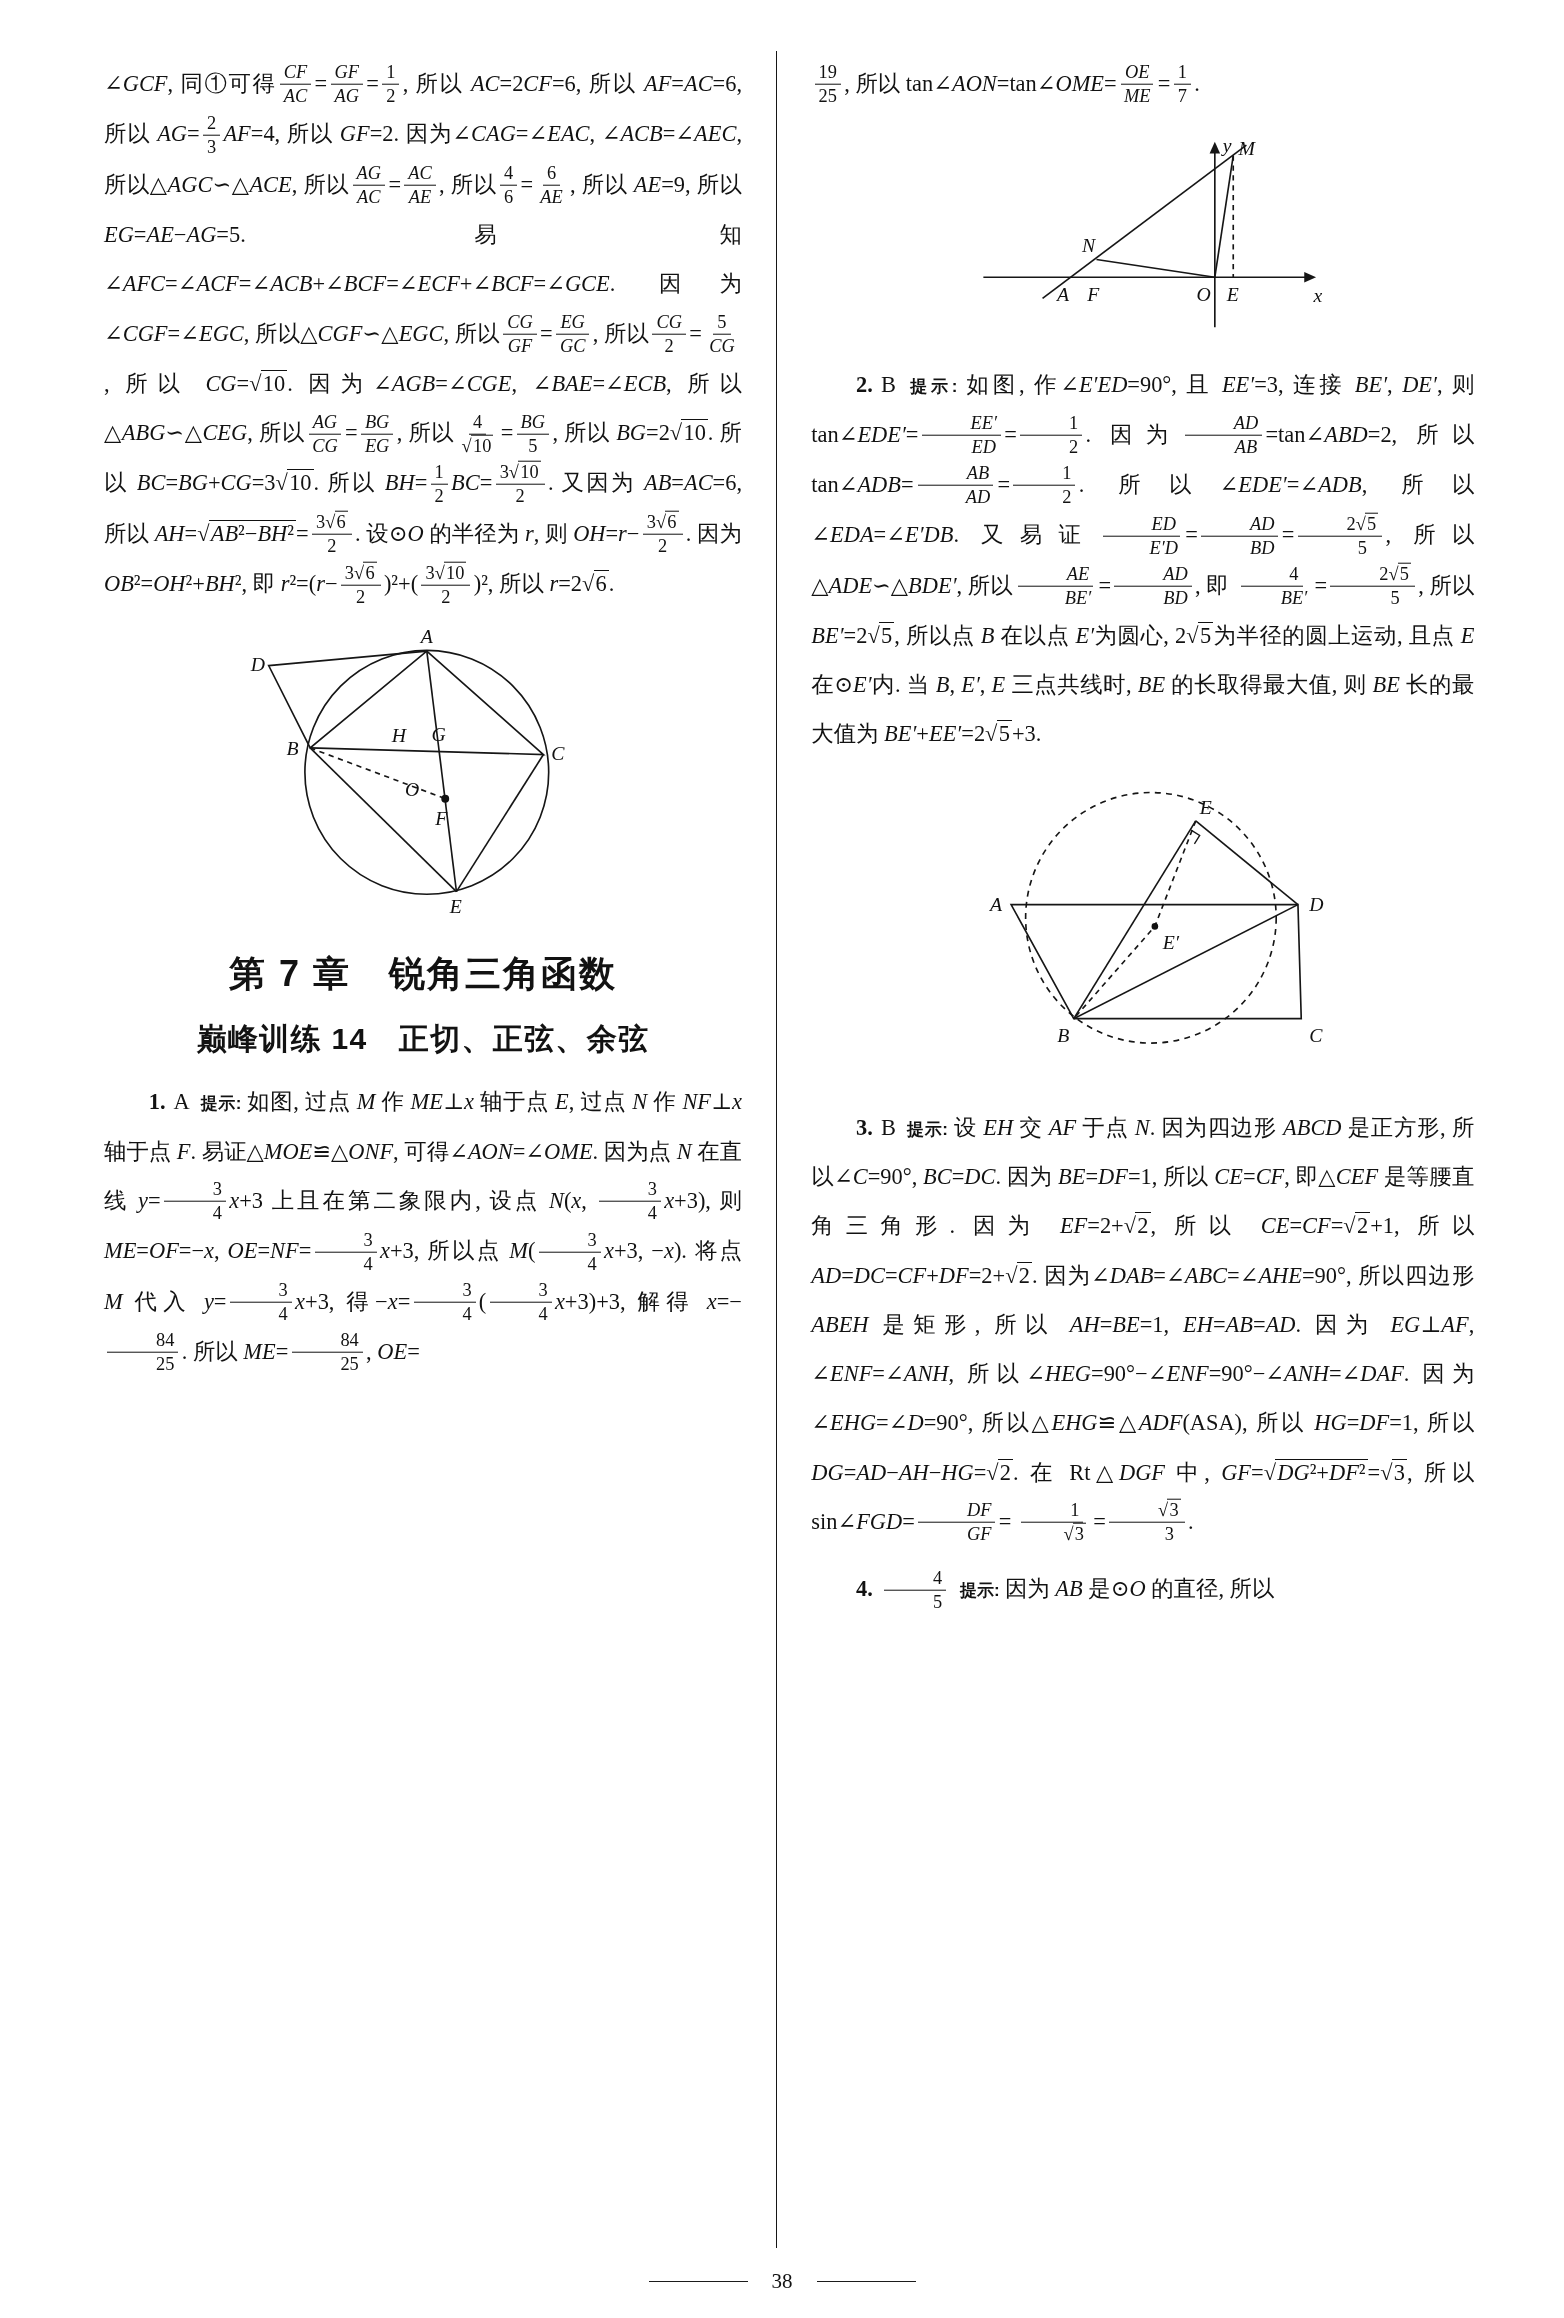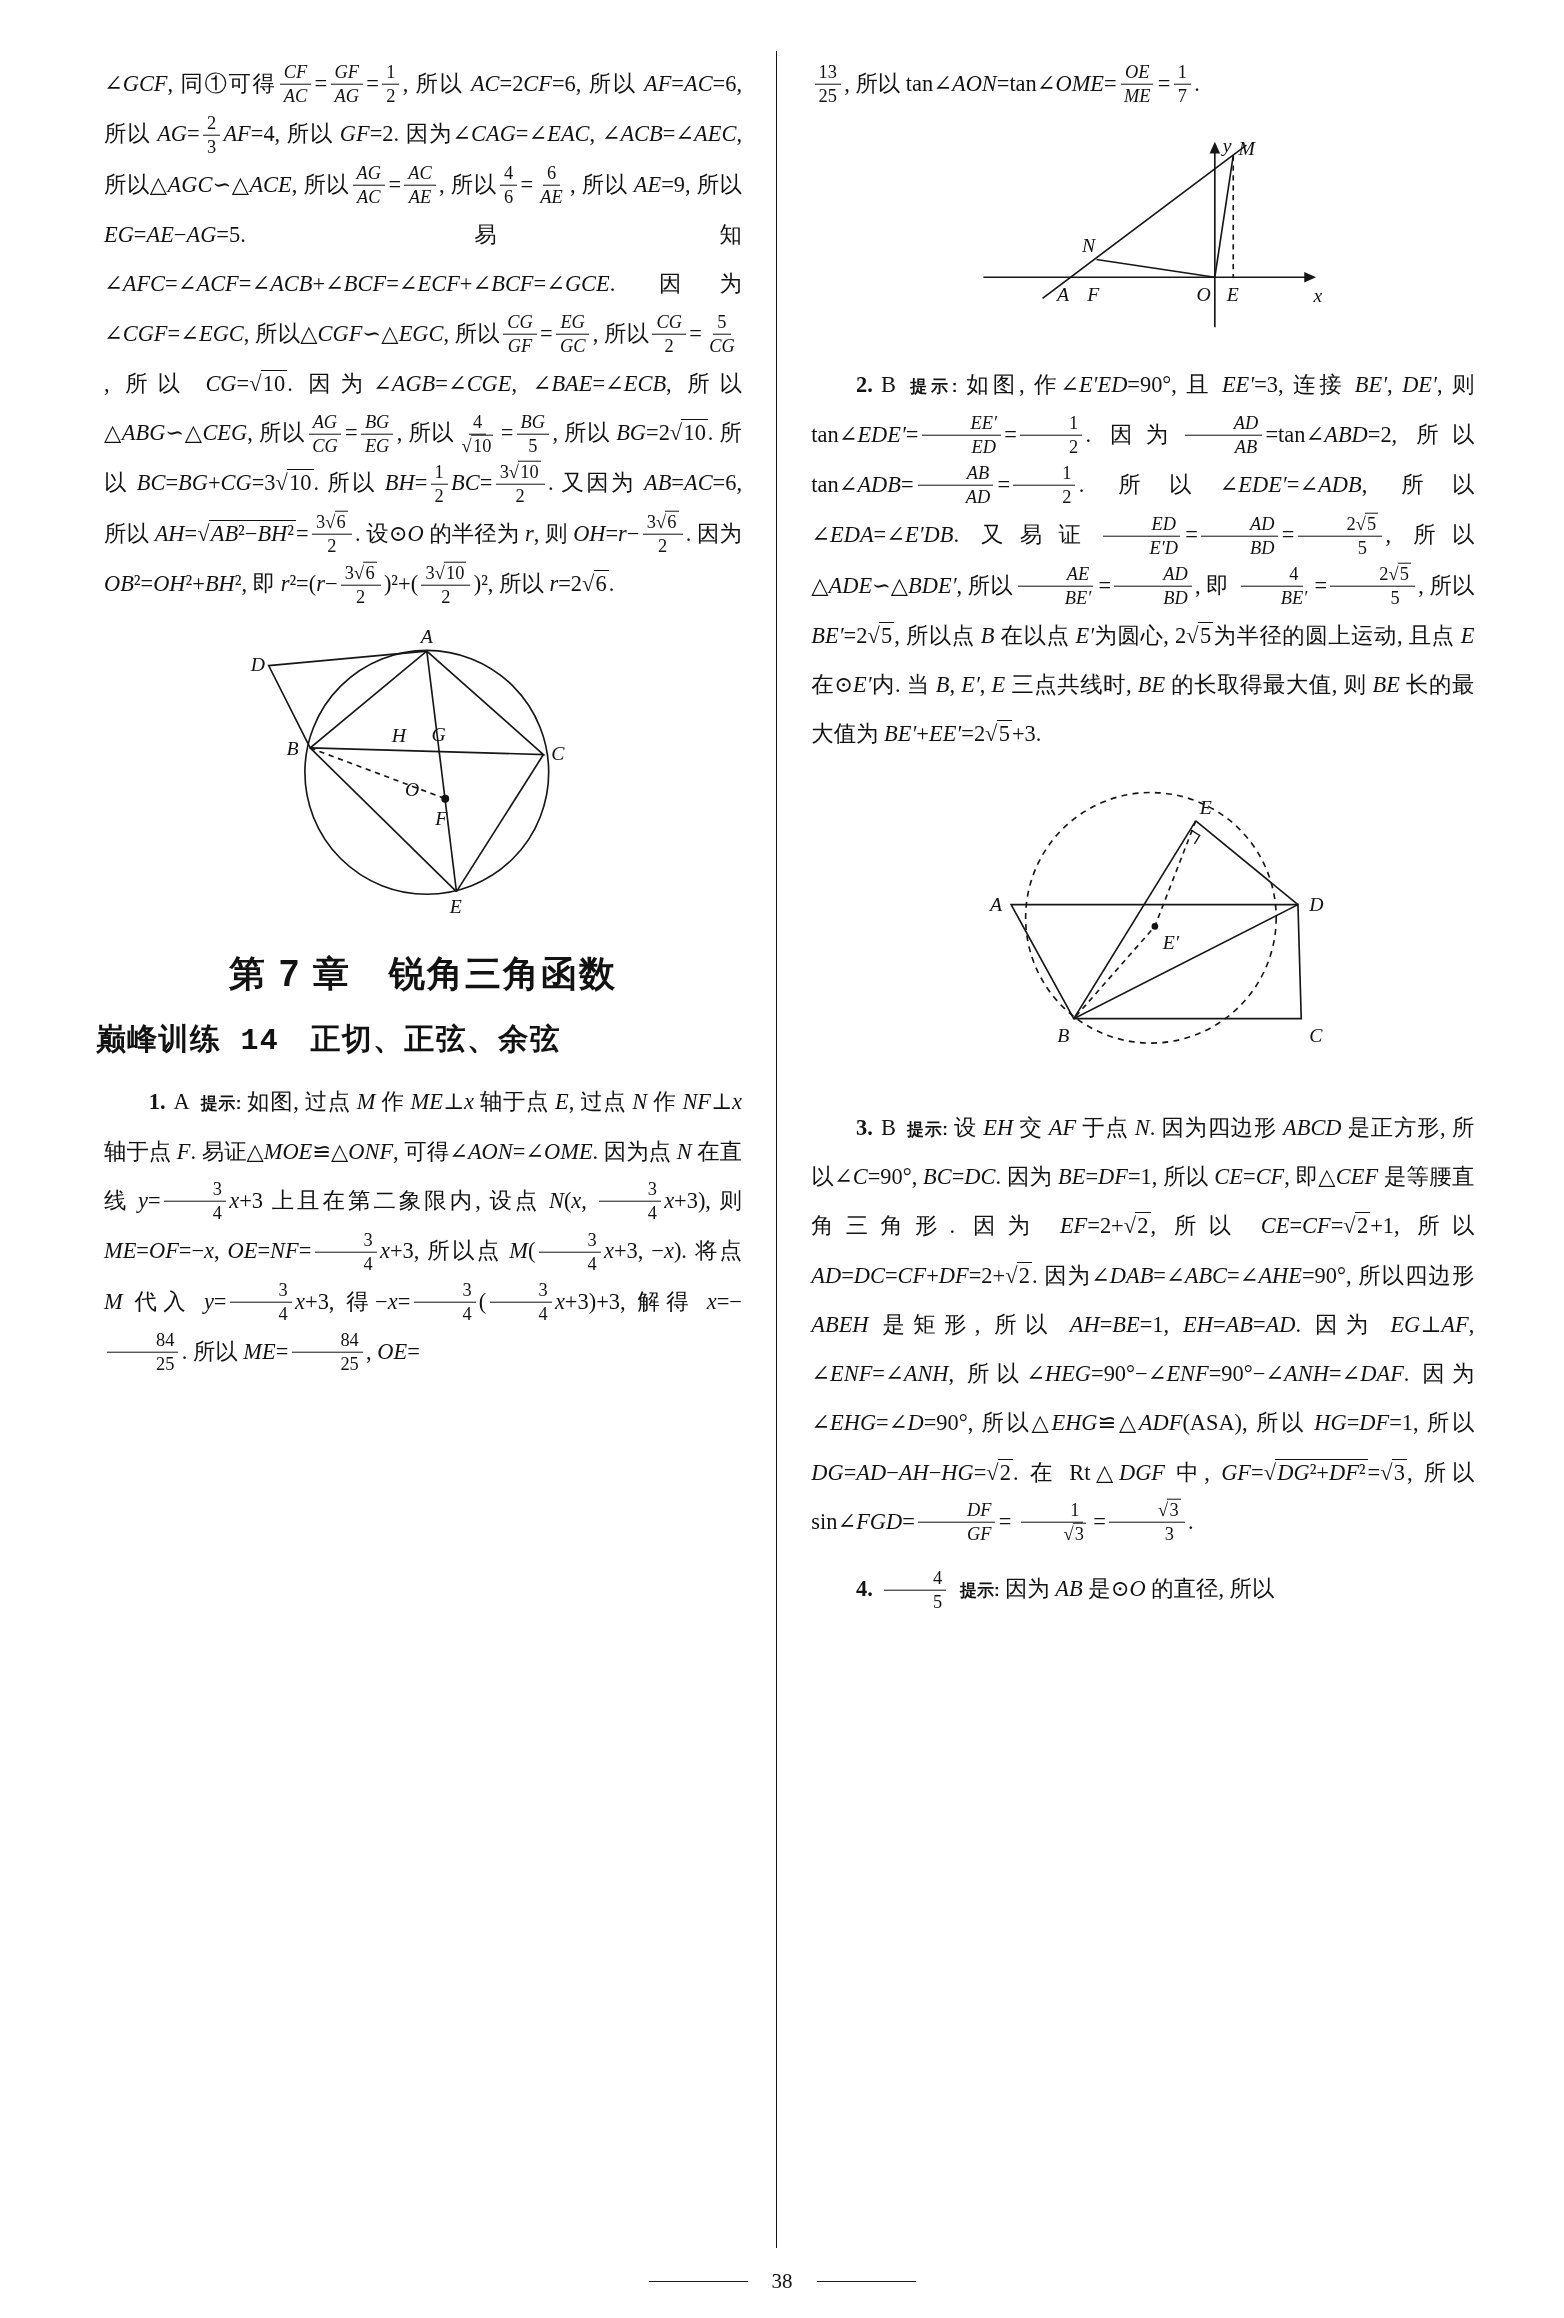--- a/index.html
+++ b/index.html
@@ -9,22 +9,22 @@
   .col{width:654px;}
   .col.rightcol{width:679px;}
   .divider{width:1.3px;background:#161616;margin:0 26px;min-height:2197px;}
   .body{font-size:22.4px;line-height:2.2;text-align:justify;margin:8px;}
   .problem{text-indent:2em;margin-top:17px;}
   .pnum{font-weight:bold;}
   .ans{margin:0 10.5px 0 8px;}
   .hint{font-weight:bold;margin-right:5.3px;font-family:Liberation Sans, sans-serif;font-size:17px;}
   h1.chapter{font-size:36px;font-weight:bold;text-align:center;margin:34px 0 16px;
              font-family:"Liberation Sans","DejaVu Sans",sans-serif;letter-spacing:2px;}
-  h2.section{font-size:30px;font-weight:bold;margin:20px 0 13px;
-             font-family:Liberation Mono, monospace;letter-spacing:1.3px;}
+  h2.section{font-size:30px;font-weight:bold;text-align:center;margin:20px 0 13px;
+             font-family:Liberation Sans, sans-serif;letter-spacing:1.3px;}
   .fig{display:flex;justify-content:center;margin:17px 0 12px;}
   svg text{font-size:30px;font-style:italic;font-family:"Liberation Serif","DejaVu Serif",serif;fill:#111;}
   .frac{display:inline-flex;flex-direction:column;align-items:center;vertical-align:middle;
         line-height:1.25;font-size:0.82em;margin:0 3.3px;transform:translateY(-1.3px);}
   .fn{border-bottom:1.6px solid #111;padding:0 4px;}
   .fd{padding:0 4px;}
   .sqt{letter-spacing:-0.7px;}
   .sqr{border-top:1.6px solid #111;padding:0 2px;}
   .footer{position:absolute;left:0;right:0;bottom:25px;display:flex;align-items:center;justify-content:center;gap:24px;}
   .frule{width:99px;height:1.3px;background:#1b1b1b;}
@@ -159,21 +159,21 @@
             </span>. 所以 <i>ME</i>=<span class="frac">
               <span class="fn">84</span>
               <span class="fd">25</span>
             </span>, <i>OE</i>=</span></p>
     </div>
 
     <div class="divider"></div>
 
     <div class="col rightcol">
       <p class="body"><span class="frac">
-            <span class="fn">13</span>
+            <span class="fn">19</span>
             <span class="fd">25</span>
           </span>, 所以 tan∠<i>AON</i>=tan∠<i>OME</i>=<span class="frac">
             <span class="fn"><i>OE</i></span>
             <span class="fd"><i>ME</i></span>
           </span>=<span class="frac">
             <span class="fn">1</span>
             <span class="fd">7</span>
           </span>.</p>
 
       <div class="fig">

